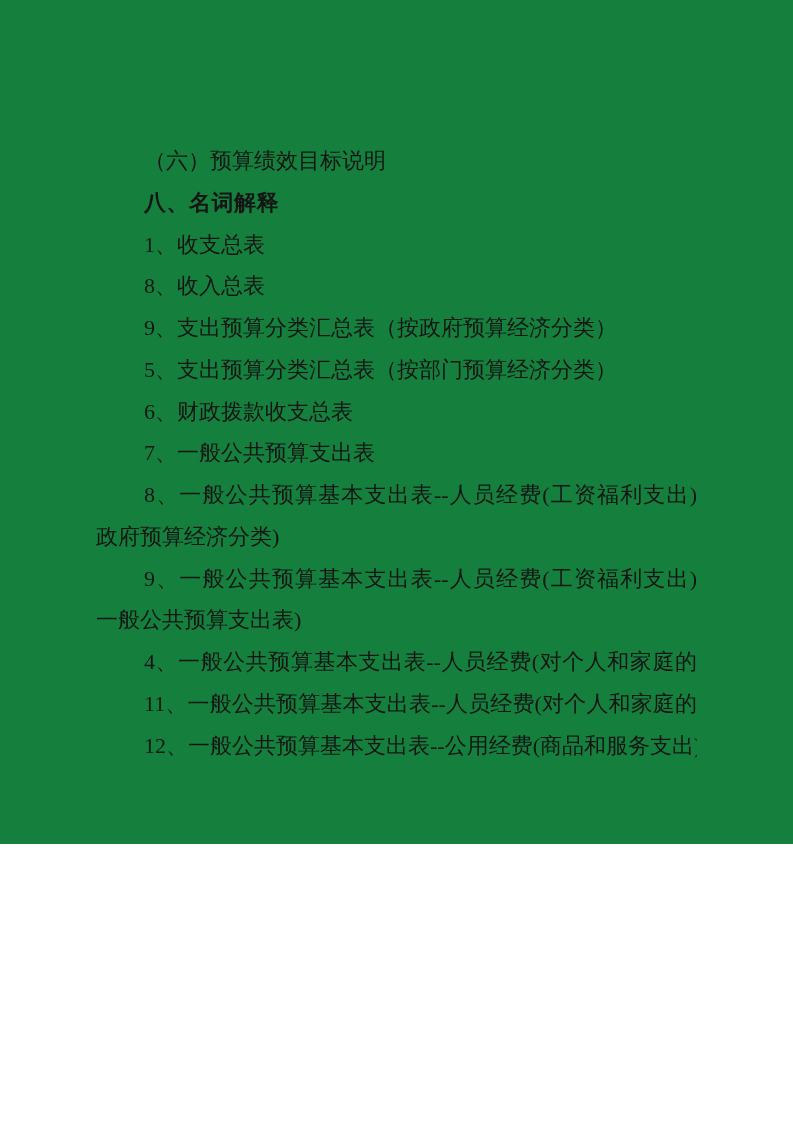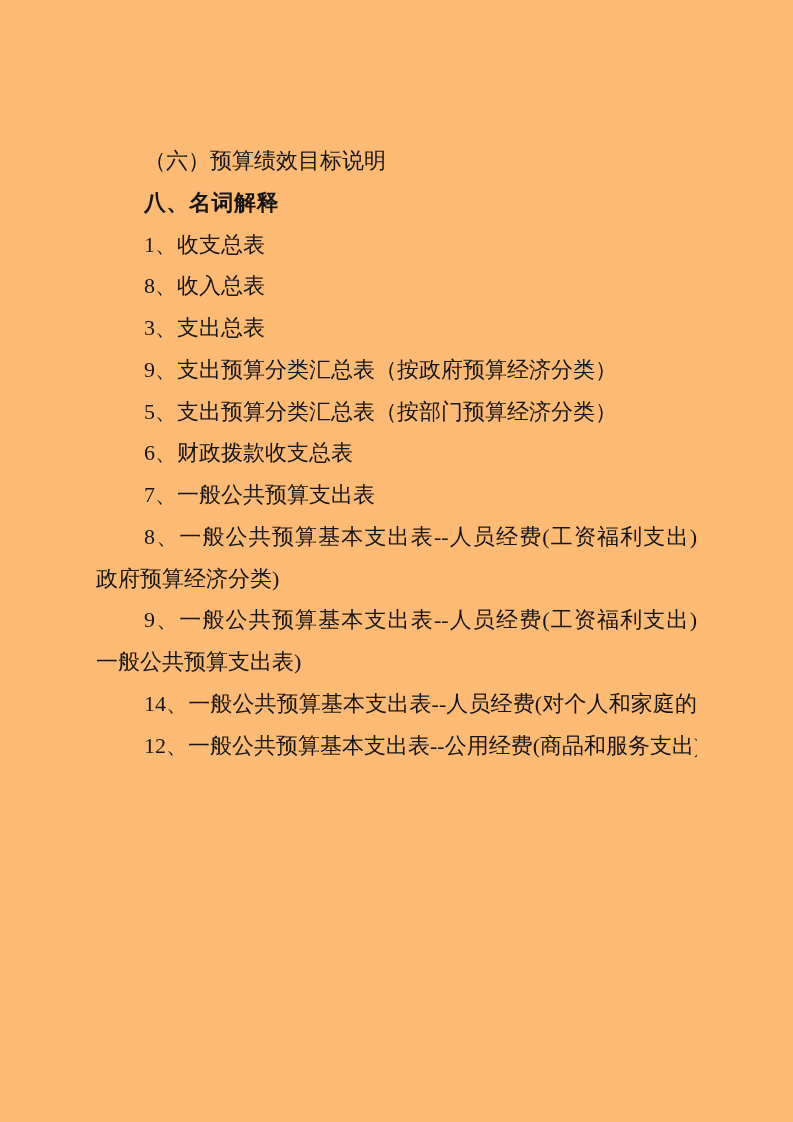--- a/index.html
+++ b/index.html
@@ -3,22 +3,22 @@
 <meta charset="utf-8">
 <style>
   html, body {
     margin: 0;
     padding: 0;
     background: #ffffff;
   }
   .page {
     position: relative;
     width: 793px;
-    height: 1122px;
-    background: #fdba74;
+    height: 844px;
+    background: #15803d;
     overflow: hidden;
   }
   .doc-content {
     position: absolute;
     left: 96px;
     top: 140px;
     width: 601px;
   }
   .line {
     font-family: "Liberation Serif", serif;
@@ -45,25 +45,25 @@
 </style>
 </head>
 <body>
 
 <div class="page">
   <div class="doc-content" id="doc-content">
       <div class="line indent">（六）预算绩效目标说明</div>
       <div class="line heading indent">八、名词解释</div>
       <div class="line indent">1、收支总表</div>
       <div class="line indent">8、收入总表</div>
-      <div class="line indent">3、支出总表</div>
       <div class="line indent">9、支出预算分类汇总表（按政府预算经济分类）</div>
       <div class="line indent">5、支出预算分类汇总表（按部门预算经济分类）</div>
       <div class="line indent">6、财政拨款收支总表</div>
       <div class="line indent">7、一般公共预算支出表</div>
       <div class="line indent justify">8、一般公共预算基本支出表--人员经费(工资福利支出) (按</div>
       <div class="line">政府预算经济分类)</div>
       <div class="line indent justify">9、一般公共预算基本支出表--人员经费(工资福利支出) (按</div>
       <div class="line">一般公共预算支出表)</div>
-      <div class="line indent justify">14、一般公共预算基本支出表--人员经费(对个人和家庭的</div>
+      <div class="line indent justify">4、一般公共预算基本支出表--人员经费(对个人和家庭的</div>
+      <div class="line indent justify">11、一般公共预算基本支出表--人员经费(对个人和家庭的</div>
       <div class="line indent">12、一般公共预算基本支出表--公用经费(商品和服务支出)</div>
     </div>
 </div>
 
 </body></html>

